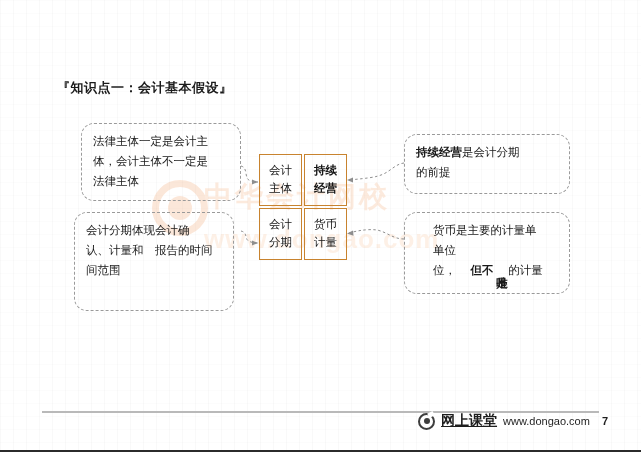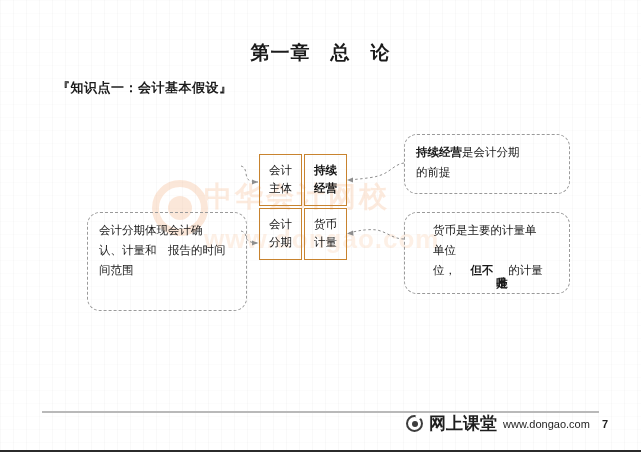--- a/index.html
+++ b/index.html
@@ -126,21 +126,21 @@
     font-size: 11.5px;
     line-height: 1.72;
     color: #191919;
     padding: 8px 11px;
     z-index: 2;
   }
   .bubble b { font-weight: bold; }
   .bubble .ln { display: block; white-space: nowrap; }
 
   #bubble-legal     { left: 81px;  top: 123px; width: 160px; height: 78px; }
-  #bubble-period    { left: 87px;  top: 212px; width: 160px; height: 99px; }
+  #bubble-period    { left: 74px;  top: 212px; width: 160px; height: 99px; }
   #bubble-going     { left: 404px; top: 134px; width: 166px; height: 60px; }
   #bubble-monetary  { left: 404px; top: 212px; width: 166px; height: 82px; }
 
   #bubble-going    { }
   #bubble-monetary { padding-left: 28px; }
 
   
   .overlap {
     position: relative;
     display: inline-block;
@@ -239,24 +239,25 @@
     position: absolute;
     left: 8px;
     top: -3px;
     width: 6px;
     height: 5px;
     background: #ffffff;
     transform: rotate(-28deg);
   }
   #footer .brand {
     font-family: "Liberation Sans", "DejaVu Sans", sans-serif;
-    font-size: 17px;
+    font-size: 14px;
     font-weight: bold;
     color: #1e1e1e;
     white-space: nowrap;
+    text-decoration: underline;
   }
   #footer .site {
     font-family: "Liberation Sans", "DejaVu Sans", sans-serif;
     font-size: 11px;
     color: #1e1e1e;
     white-space: nowrap;
   }
   #footer .pageno {
     font-family: "Liberation Sans", "DejaVu Sans", sans-serif;
     font-size: 11px;
@@ -269,38 +270,42 @@
 <body>
 
 <div id="slide">
 
   <div id="watermark">
     <div class="wm-mark"></div>
     <div class="wm-cn">中华会计网校</div>
     <div class="wm-url">www.dongao.com</div>
   </div>
 
-  <div id="title">第一章　总　论</div>
   <div id="subtitle">『知识点一：会计基本假设』</div>
 
   <svg id="connectors" viewBox="0 0 641 452" width="641" height="452">
 
     <path d="M241 166 C 249 168, 243 179, 251 181 C 254 182, 255 182, 258 182"></path>
     <polygon points="258,182 252,179.4 252,184.6"></polygon>
 
     <path d="M241 231 C 249 233, 243 240, 251 242 C 254 243, 255 243, 258 243"></path>
     <polygon points="258,243 252,240.4 252,245.6"></polygon>
 
     <path d="M404 163 C 395 164, 390 172, 381 175 C 376 177, 370 178, 349 180"></path>
     <polygon points="347,180 353,177.4 353,182.6"></polygon>
 
     <path d="M404 239 C 393 239, 387 232, 377 230 C 369 229, 360 230, 349 233"></path>
     <polygon points="347,233.6 353,230.5 353.5,235.8"></polygon>
   </svg>
 
+  <div class="bubble" id="bubble-legal">
+    <span class="ln">法律主体一定是会计主</span>
+    <span class="ln">体，会计主体不一定是</span>
+    <span class="ln">法律主体</span>
+  </div>
 
   <div class="bubble" id="bubble-period">
     <span class="ln">会计分期体现会计确</span>
     <span class="ln">认、计量和　报告的时间</span>
     <span class="ln">间范围</span>
   </div>
 
   <div class="bubble" id="bubble-going">
     <span class="ln"><b>持续经营</b><span>是会计分期</span></span>
     <span class="ln">的前提</span>

